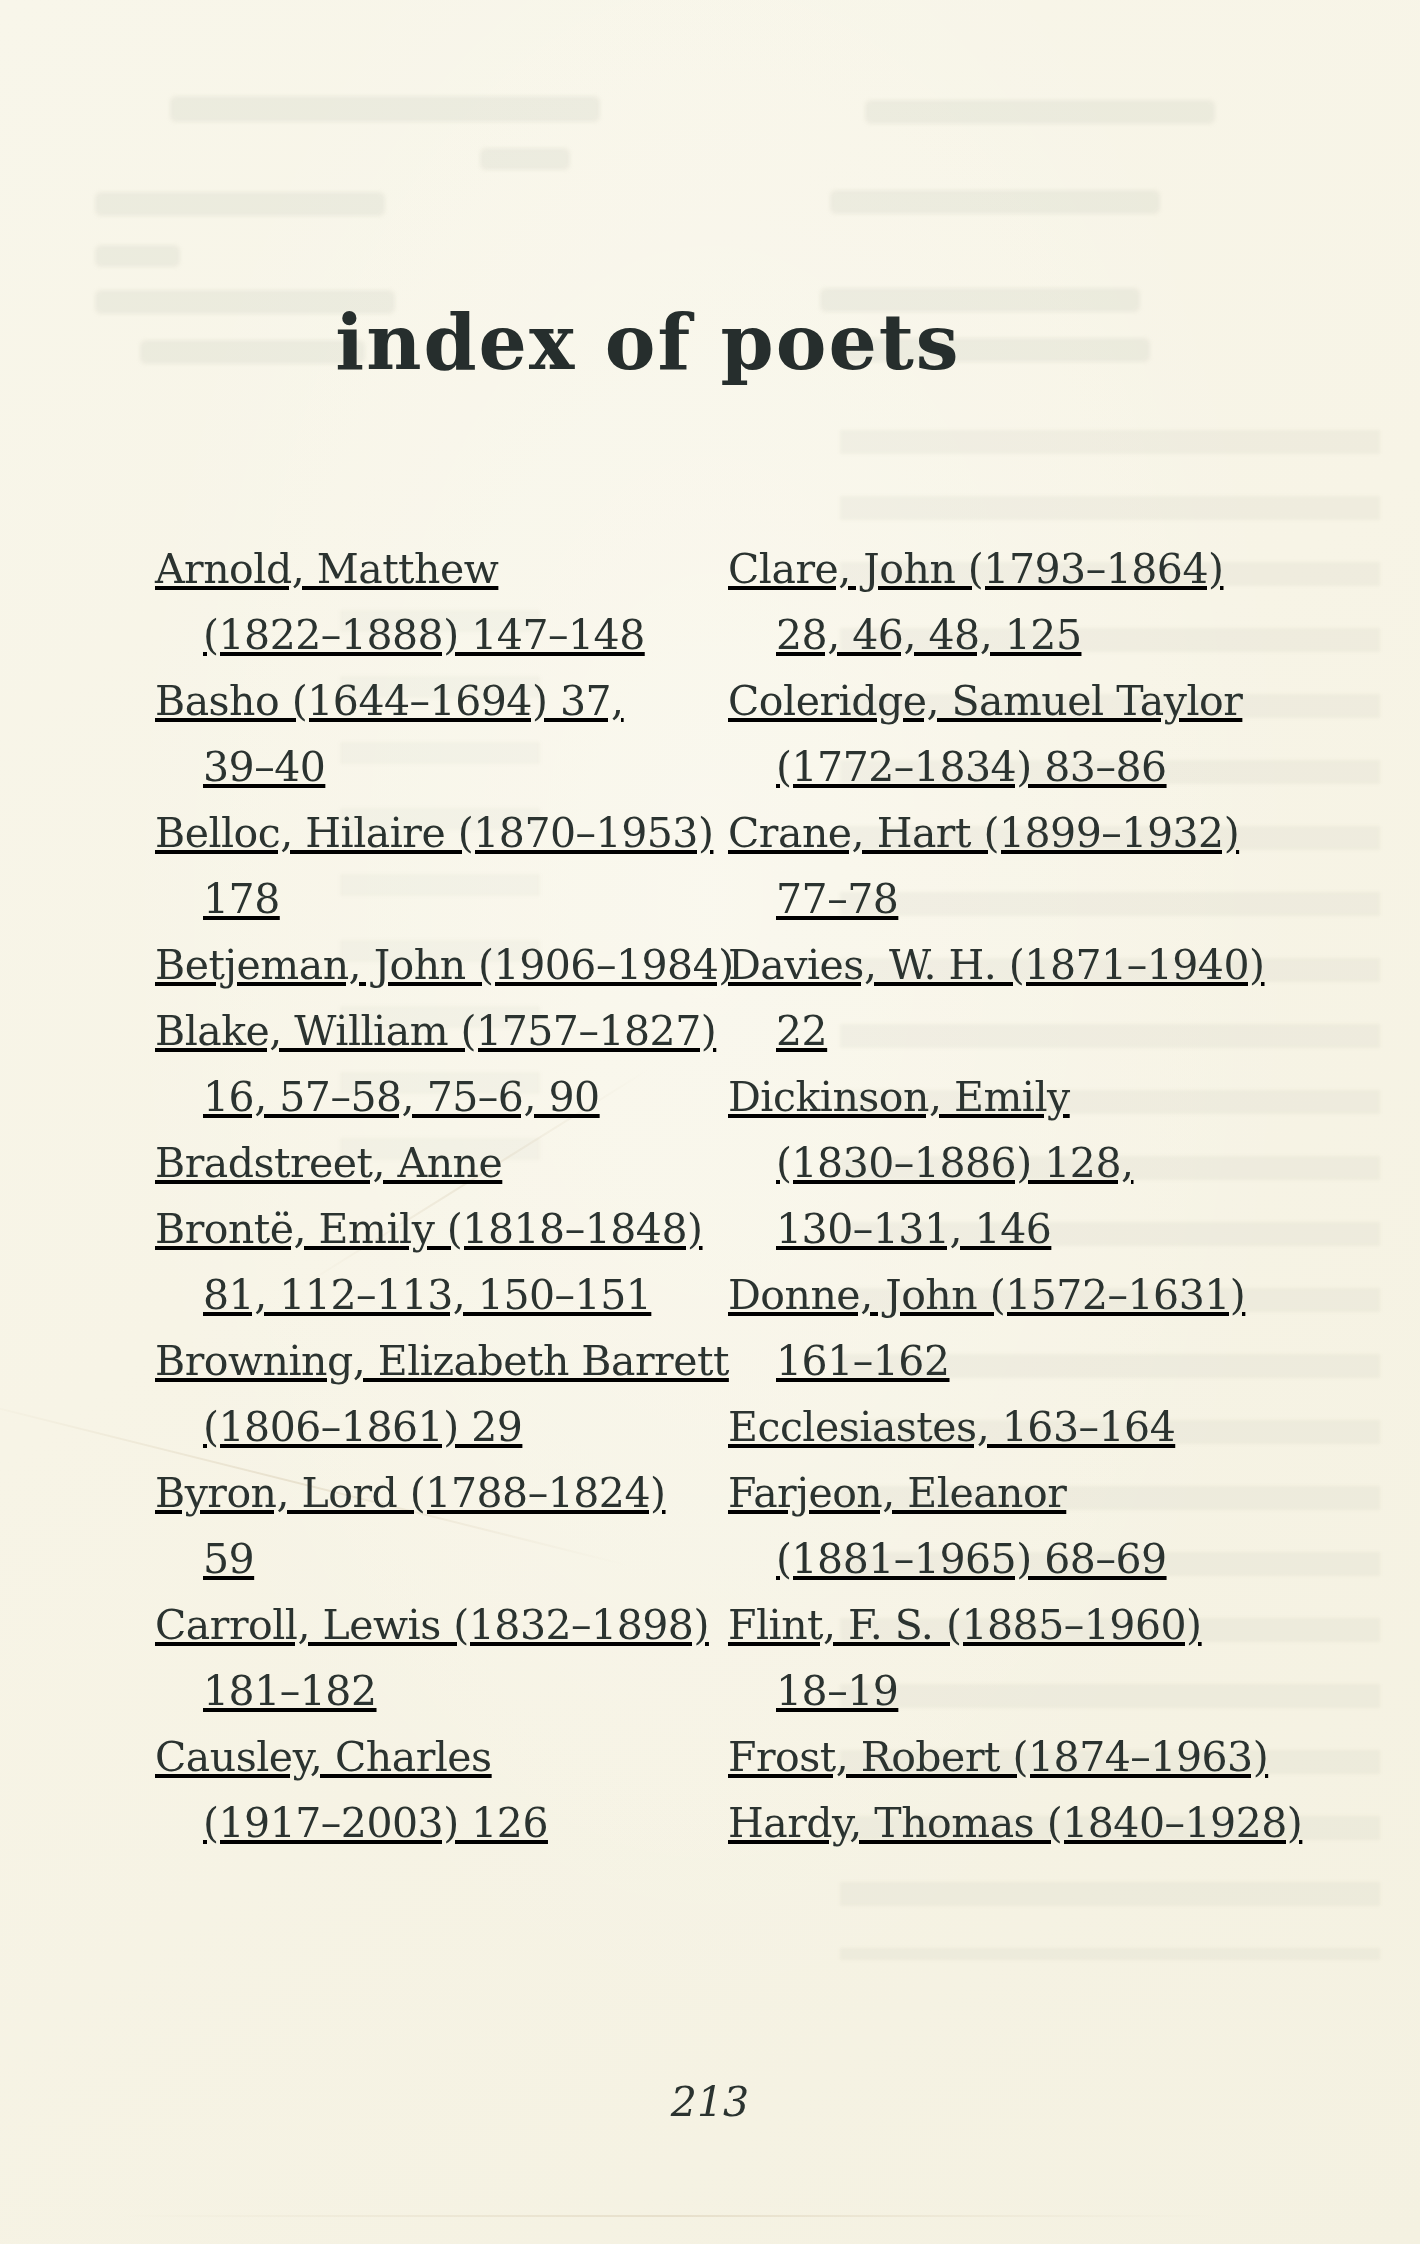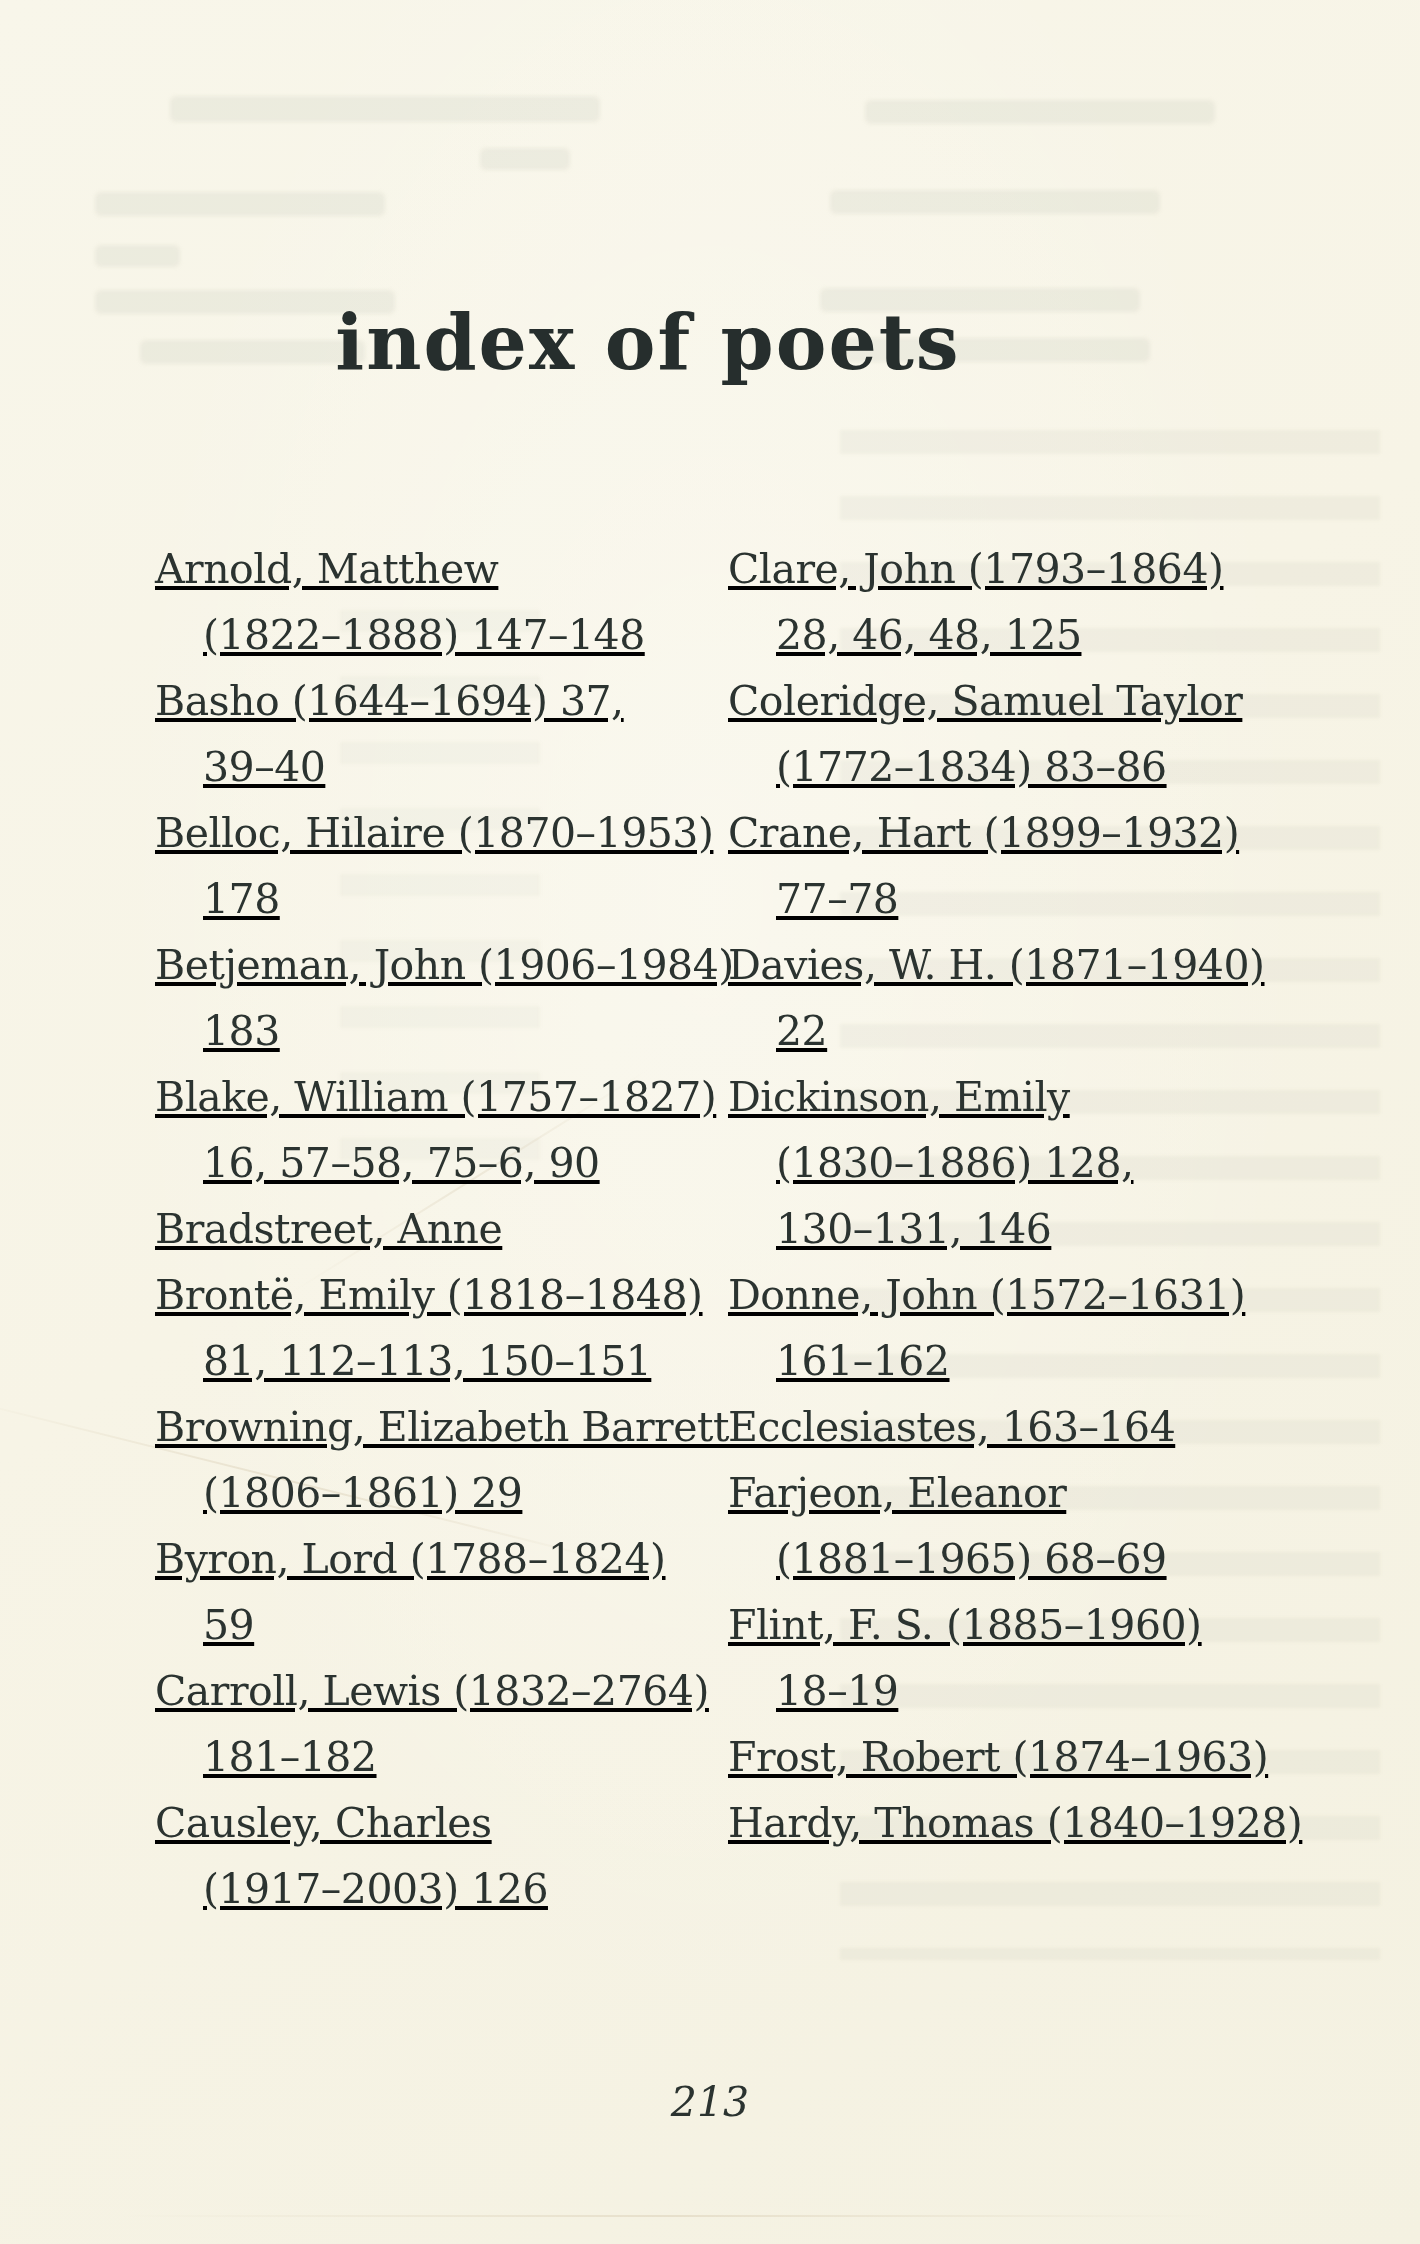--- a/index.html
+++ b/index.html
@@ -73,31 +73,30 @@
   <div class="title">index of poets</div>
 
   <div class="column column-left">
       <div class="index-line">Arnold, Matthew</div>
       <div class="index-line indent">(1822–1888) 147–148</div>
       <div class="index-line">Basho (1644–1694) 37,</div>
       <div class="index-line indent">39–40</div>
       <div class="index-line">Belloc, Hilaire (1870–1953)</div>
       <div class="index-line indent">178</div>
       <div class="index-line">Betjeman, John (1906–1984)</div>
-      <div class="index-line indent">183</div>
       <div class="index-line">Blake, William (1757–1827)</div>
       <div class="index-line indent">16, 57–58, 75–6, 90</div>
       <div class="index-line">Bradstreet, Anne</div>
       <div class="index-line">Brontë, Emily (1818–1848)</div>
       <div class="index-line indent">81, 112–113, 150–151</div>
       <div class="index-line">Browning, Elizabeth Barrett</div>
       <div class="index-line indent">(1806–1861) 29</div>
       <div class="index-line">Byron, Lord (1788–1824)</div>
       <div class="index-line indent">59</div>
-      <div class="index-line">Carroll, Lewis (1832–2764)</div>
+      <div class="index-line">Carroll, Lewis (1832–1898)</div>
       <div class="index-line indent">181–182</div>
       <div class="index-line">Causley, Charles</div>
       <div class="index-line indent">(1917–2003) 126</div>
     </div>
   <div class="column column-right">
       <div class="index-line">Clare, John (1793–1864)</div>
       <div class="index-line indent">28, 46, 48, 125</div>
       <div class="index-line">Coleridge, Samuel Taylor</div>
       <div class="index-line indent">(1772–1834) 83–86</div>
       <div class="index-line">Crane, Hart (1899–1932)</div>

